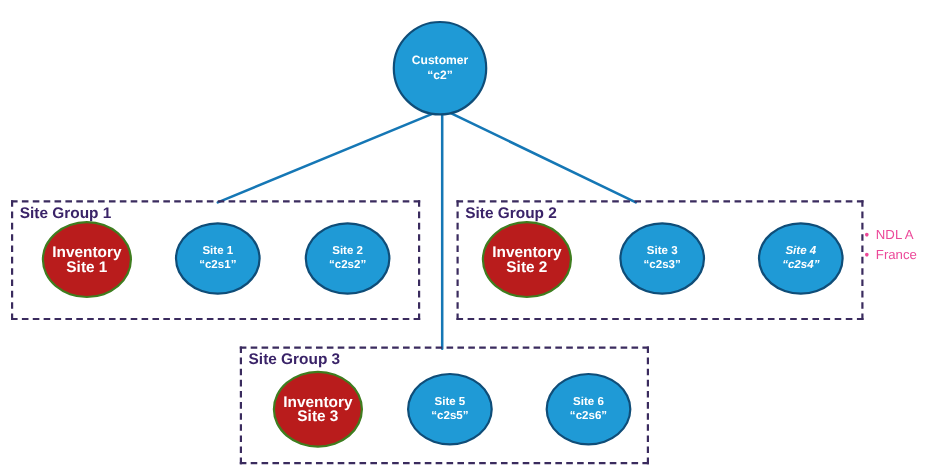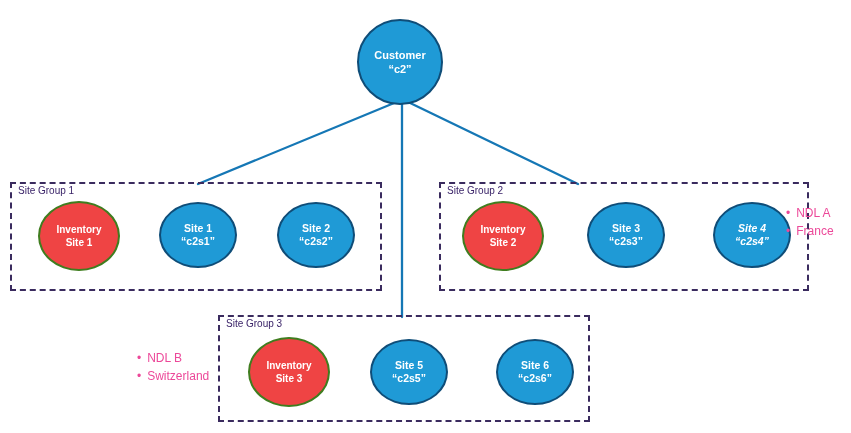--- a/index.html
+++ b/index.html
@@ -21,22 +21,22 @@
     position: absolute;
     border: 2px dashed #3a2b5e;
     box-sizing: border-box;
     background: transparent;
     z-index: 2;
   }
   .group-label {
     position: absolute;
     top: 1px;
     left: 6px;
-    font-size: 10px;
-    font-weight: normal;
+    font-size: 14px;
+    font-weight: bold;
     color: #3a2368;
     white-space: nowrap;
   }
   .node {
     position: absolute;
     border-radius: 50%;
     display: flex;
     flex-direction: column;
     align-items: center;
     justify-content: center;
@@ -57,23 +57,23 @@
   }
   .node.site {
     width: 78px; height: 66px;
     background: #1f9ad6;
     border: 2px solid #0f4d78;
     font-size: 10.5px;
     line-height: 13px;
   }
   .node.inventory {
     width: 82px; height: 70px;
-    background: #ef4444;
+    background: #b91c1c;
     border: 2px solid #3f7d1f;
-    font-size: 10px;
+    font-size: 14px;
     line-height: 13px;
   }
   .annot {
     position: absolute;
     margin: 0;
     padding: 0;
     list-style: none;
     font-size: 12px;
     color: #ec4899;
     z-index: 2;
@@ -107,21 +107,21 @@
     <div class="node site" style="left:147px; top:18px;">
       <span>Site 1</span>
       <span>“c2s1”</span>
     </div>
     <div class="node site" style="left:265px; top:18px;">
       <span>Site 2</span>
       <span>“c2s2”</span>
     </div>
   </div>
 
-  <div class="group" style="left:415px; top:182px; width:370px; height:109px;margin-left:24px;">
+  <div class="group" style="left:415px; top:182px; width:370px; height:109px;">
     <div class="group-label">Site Group 2</div>
     <div class="node inventory" style="left:21px; top:17px;">
       <span>Inventory</span>
       <span>Site 2</span>
     </div>
     <div class="node site" style="left:146px; top:18px;">
       <span>Site 3</span>
       <span>“c2s3”</span>
     </div>
     <div class="node site" style="left:272px; top:18px;font-style:italic;">
@@ -144,18 +144,14 @@
       <span>Site 6</span>
       <span>“c2s6”</span>
     </div>
   </div>
 
   <ul class="annot" style="left:786px; top:204px;">
     <li>NDL A</li>
     <li>France</li>
   </ul>
 
-  <ul class="annot" style="left:137px; top:349px;">
-    <li>NDL B</li>
-    <li>Switzerland</li>
-  </ul>
 
 </div>
 
 </body></html>

